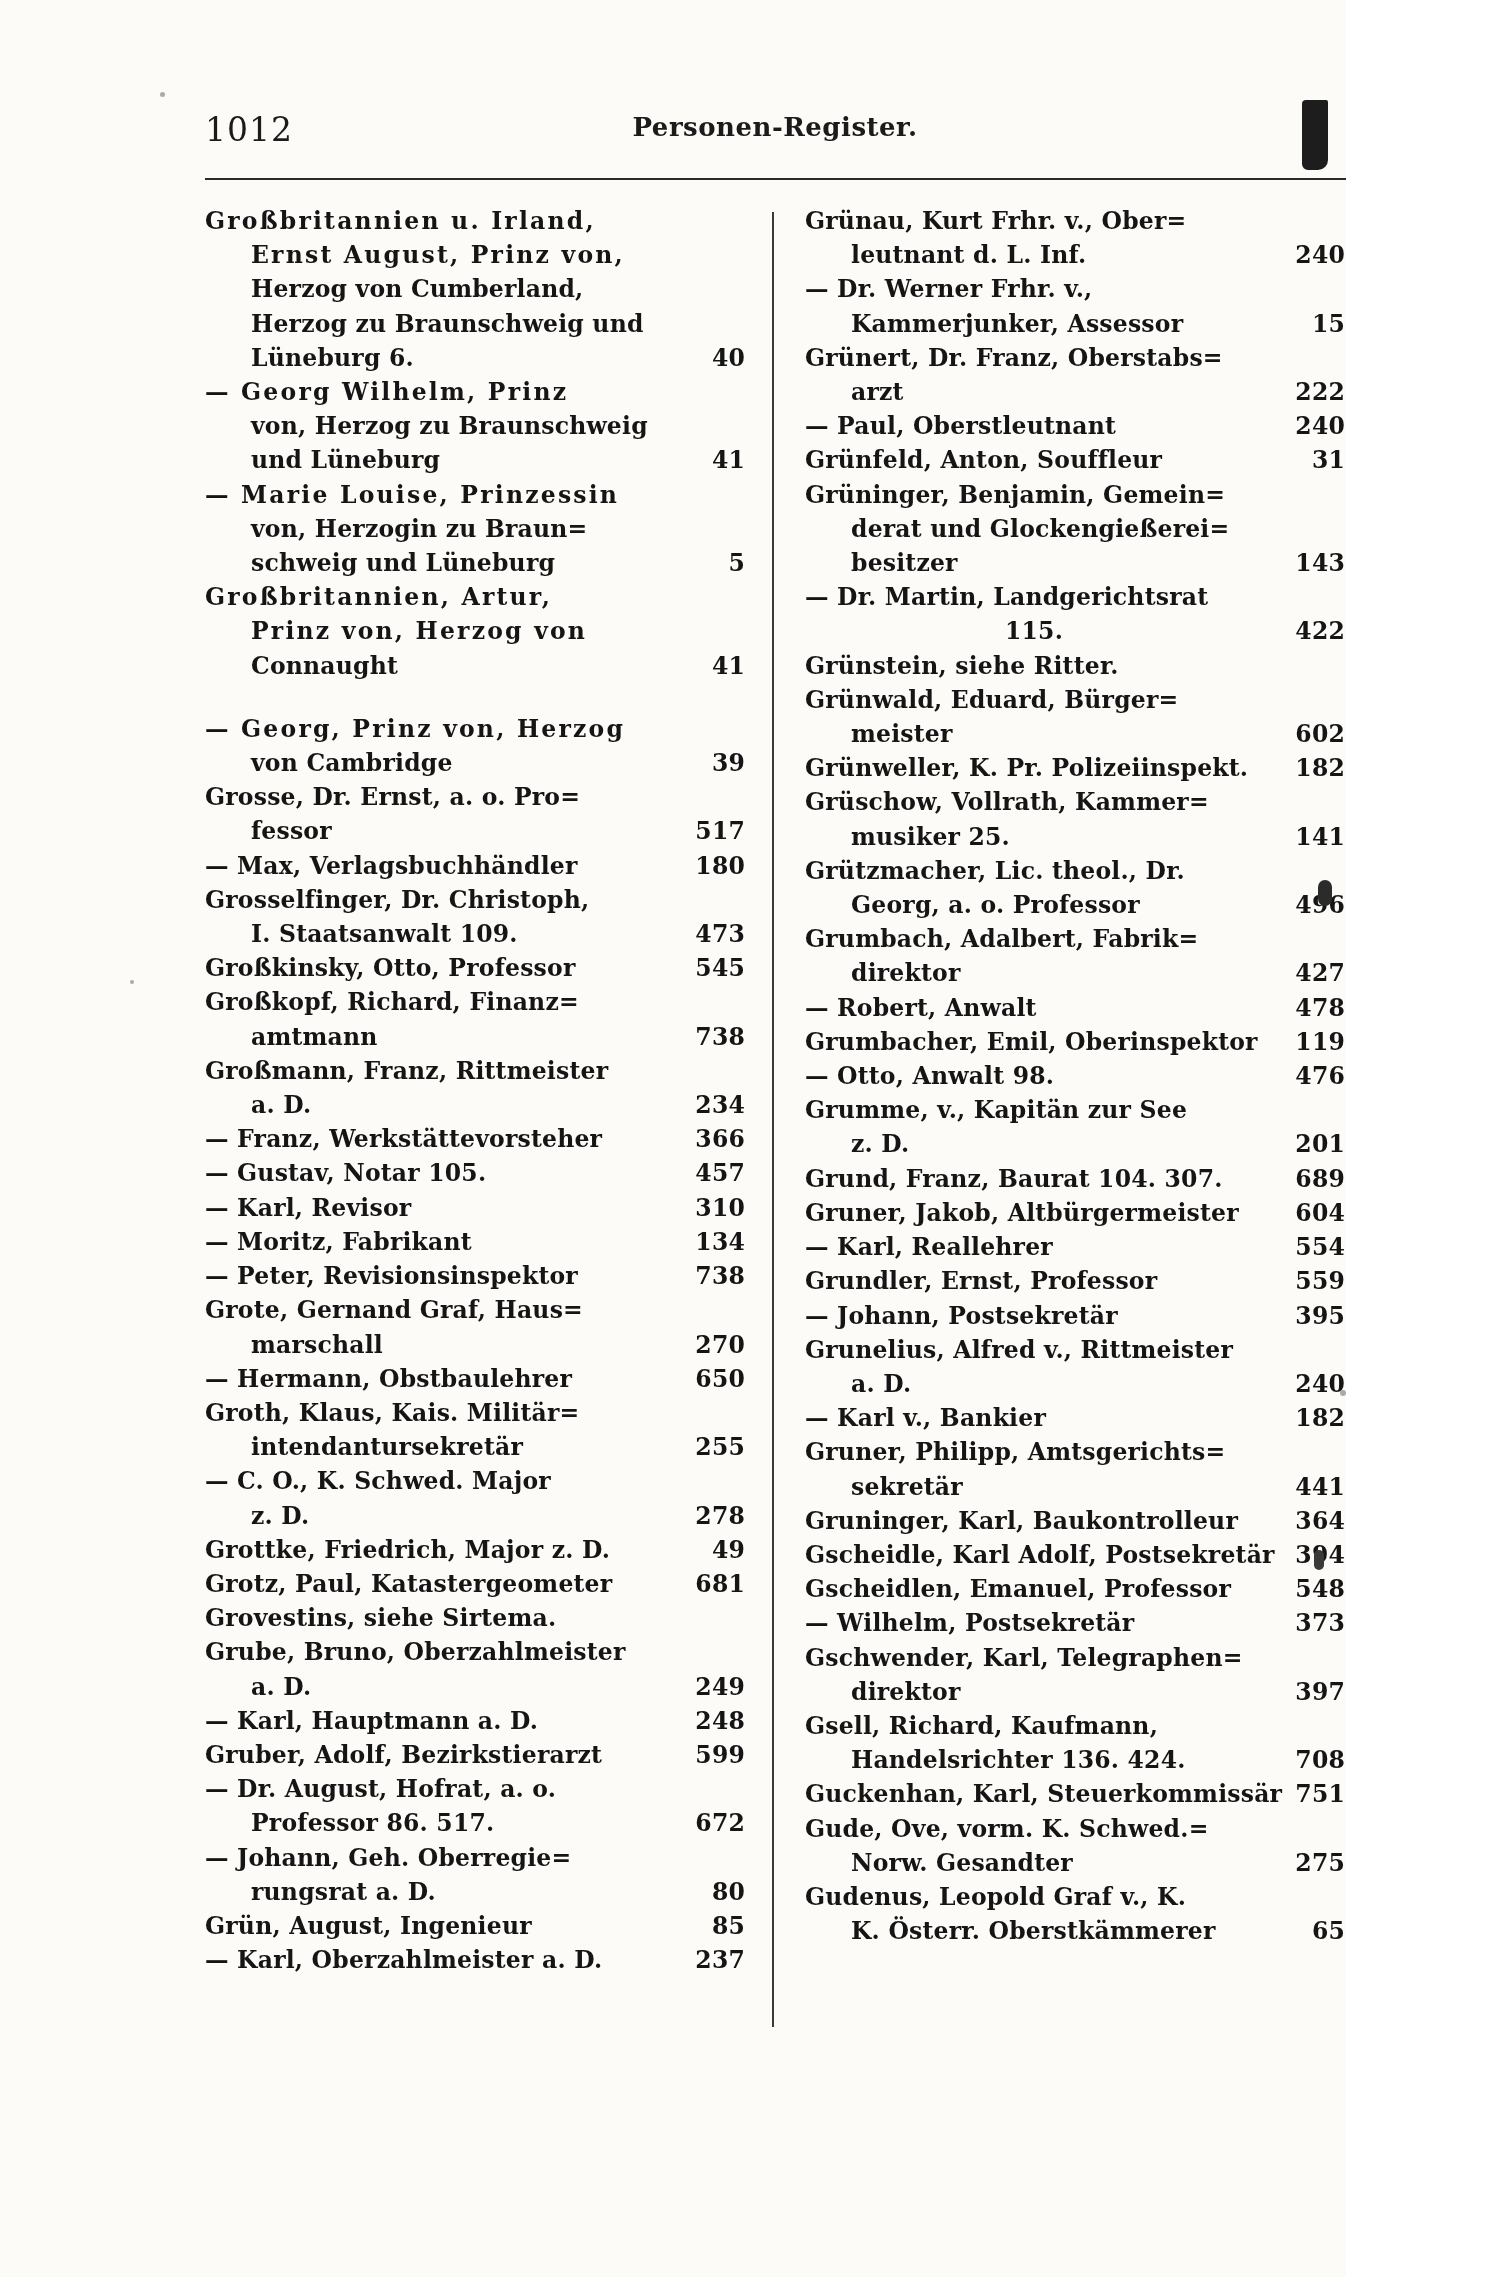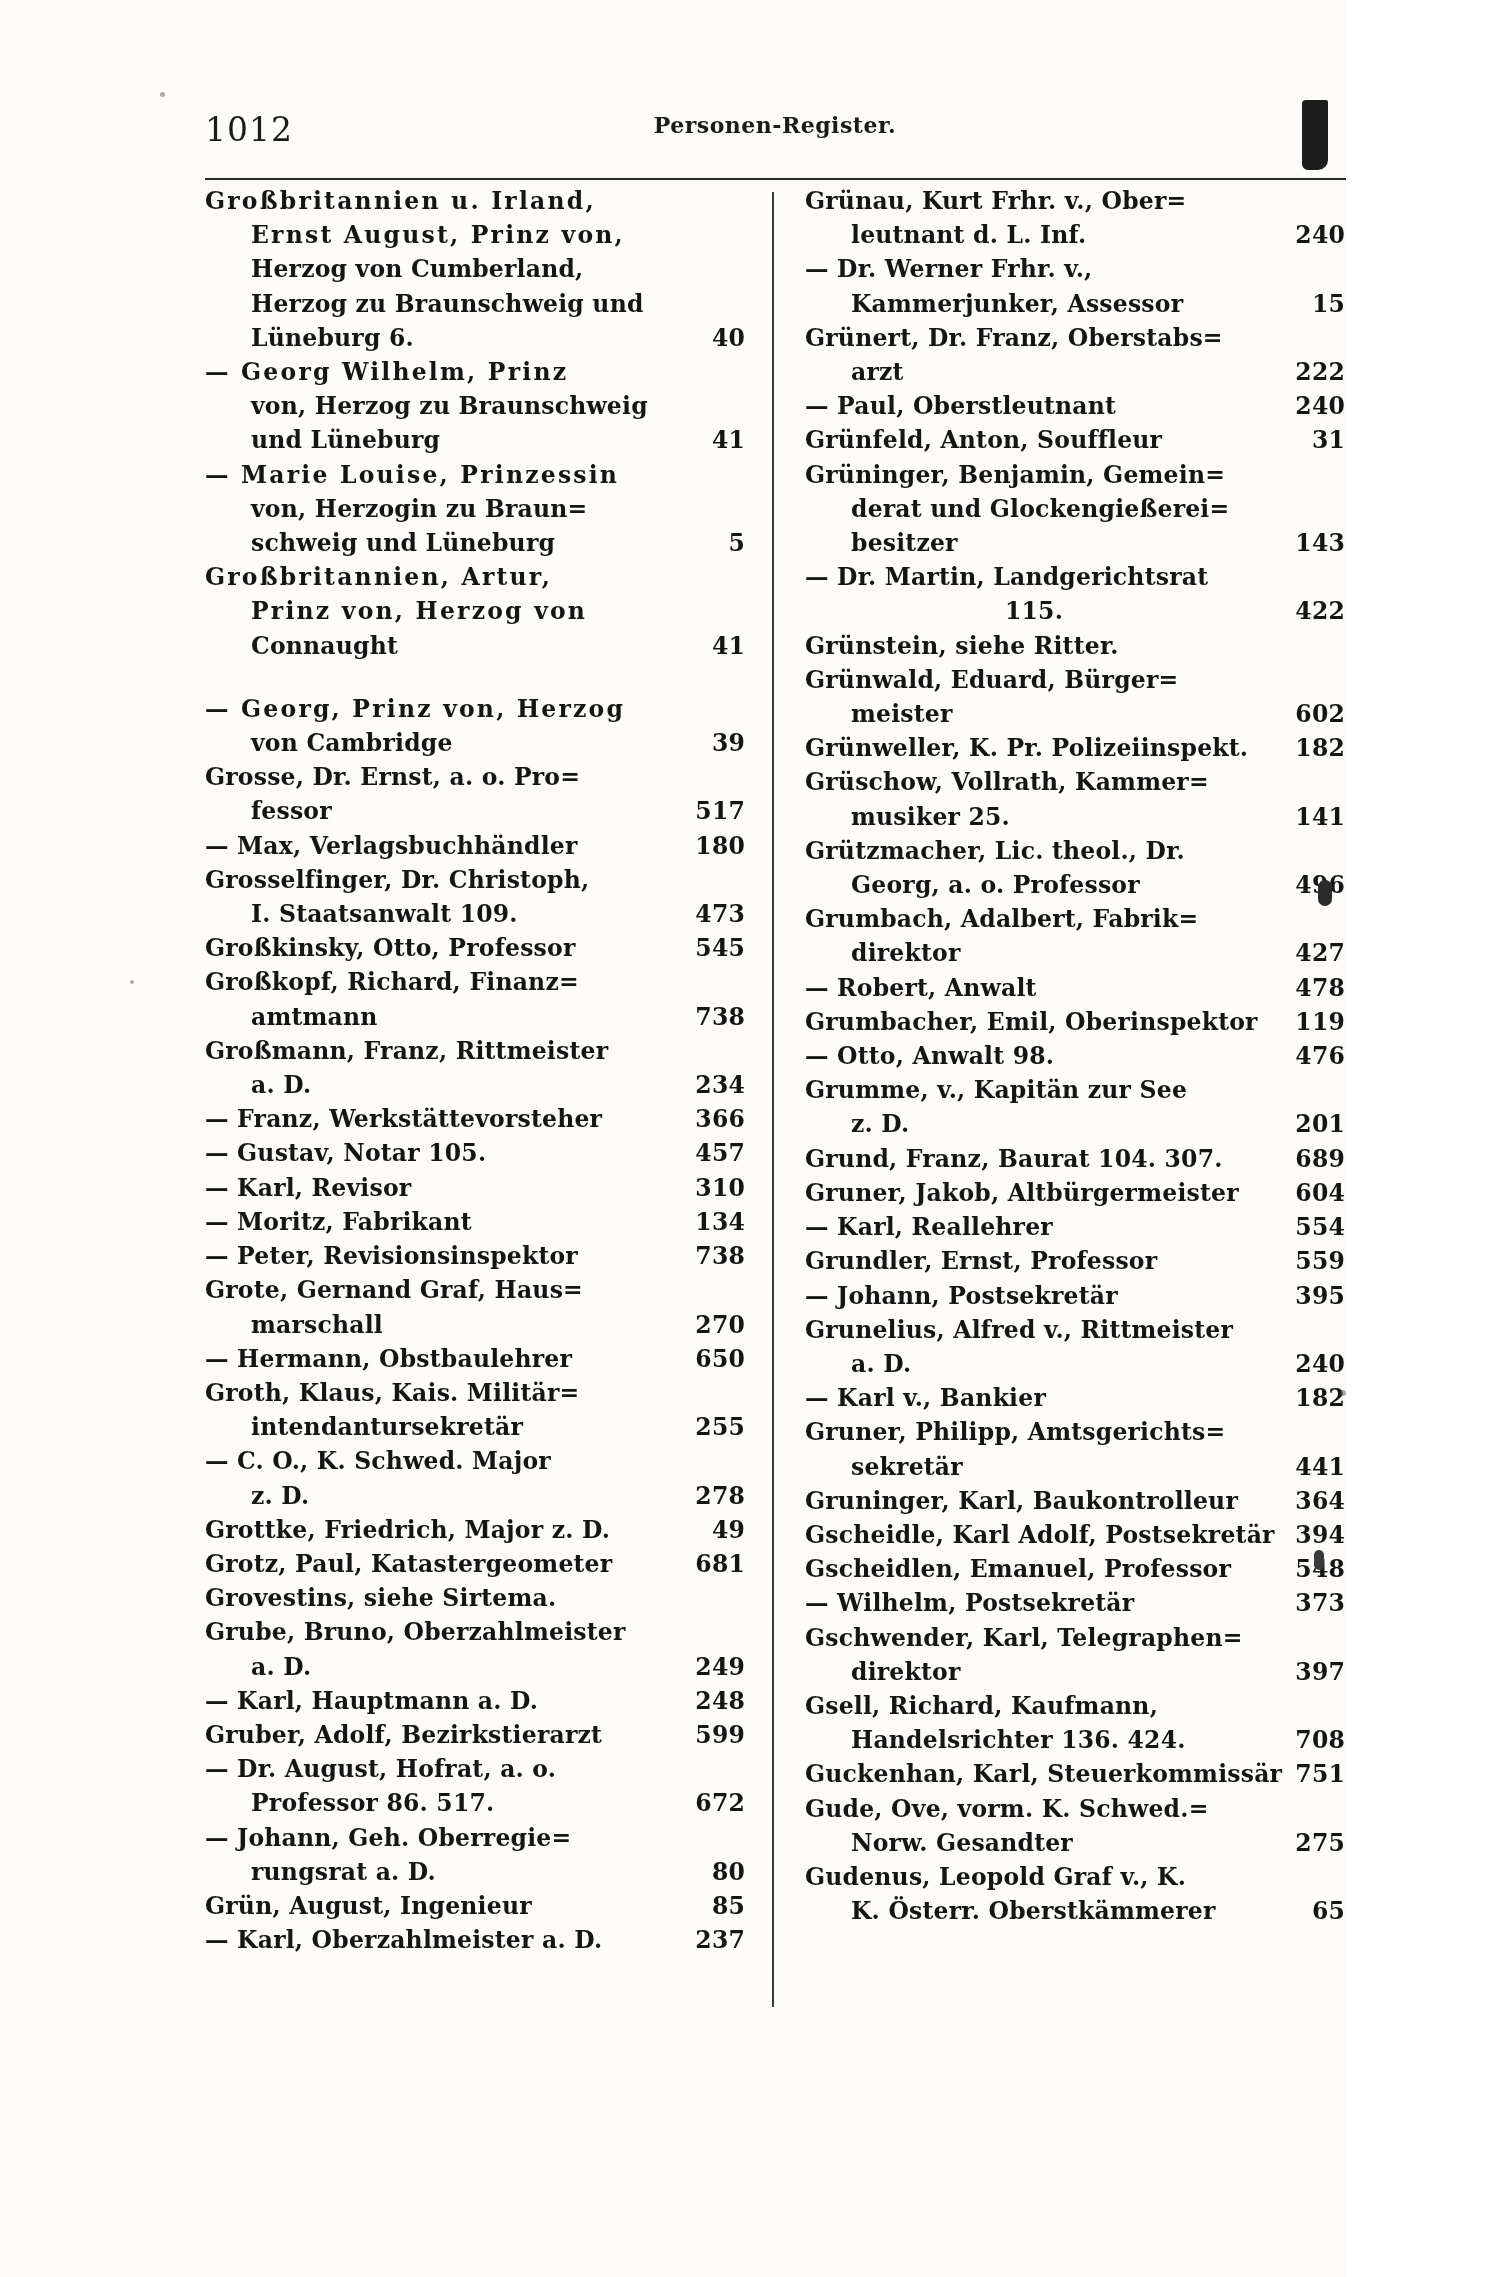--- a/index.html
+++ b/index.html
@@ -44,37 +44,37 @@
     letter-spacing: 1px;
     color: #1b1b1b;
   }
   .running-title {
     position: absolute;
     left: 0;
     top: 2px;
     width: 1140px;
     text-align: center;
     font-family: "DejaVu Serif", serif;
-    font-size: 22px;
+    font-size: 26px;
     font-weight: 700;
     letter-spacing: 0.5px;
     color: #1b1b1b;
   }
   .rule {
     position: absolute;
     left: 205px;
     top: 178px;
     width: 1150px;
     height: 2px;
     background: #2a2a2a;
   }
   .columns {
     position: absolute;
     left: 205px;
-    top: 184px;
+    top: 204px;
     width: 1150px;
     height: 1890px;
   }
   .col {
     position: absolute;
     top: 0;
     width: 540px;
     height: 1890px;
   }
   .col-left { left: 0; }

